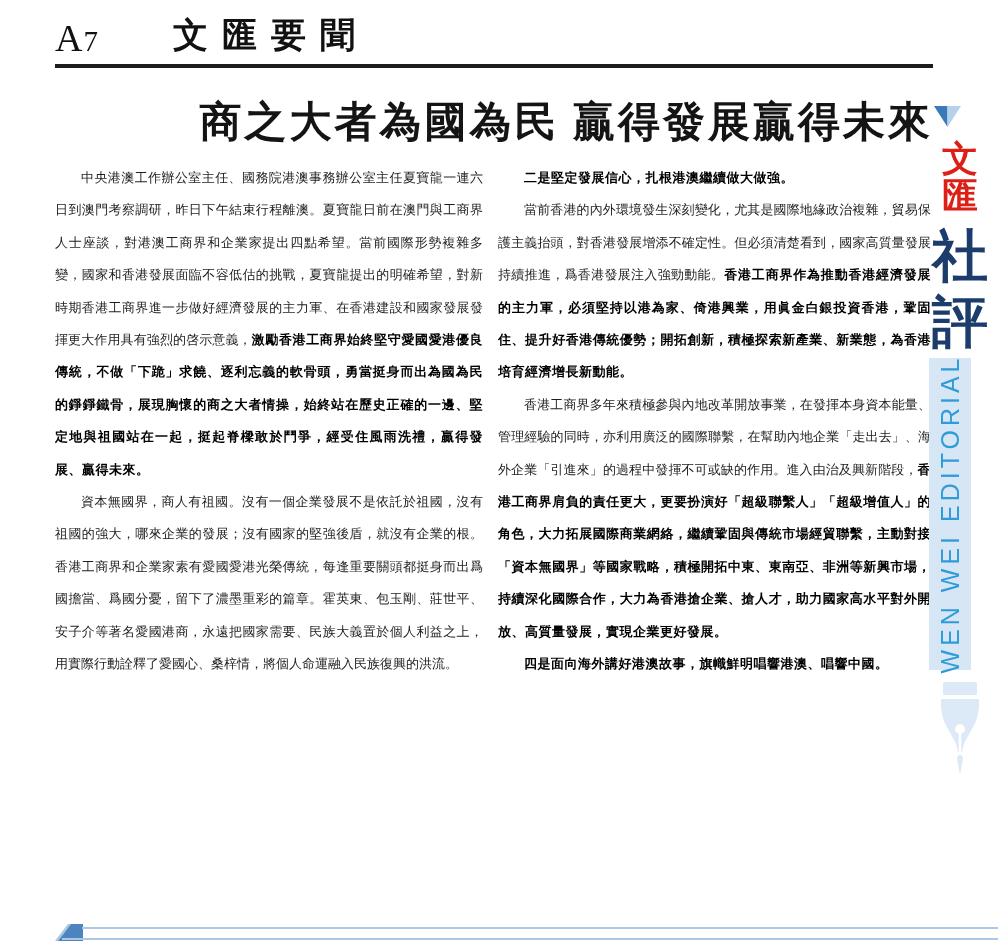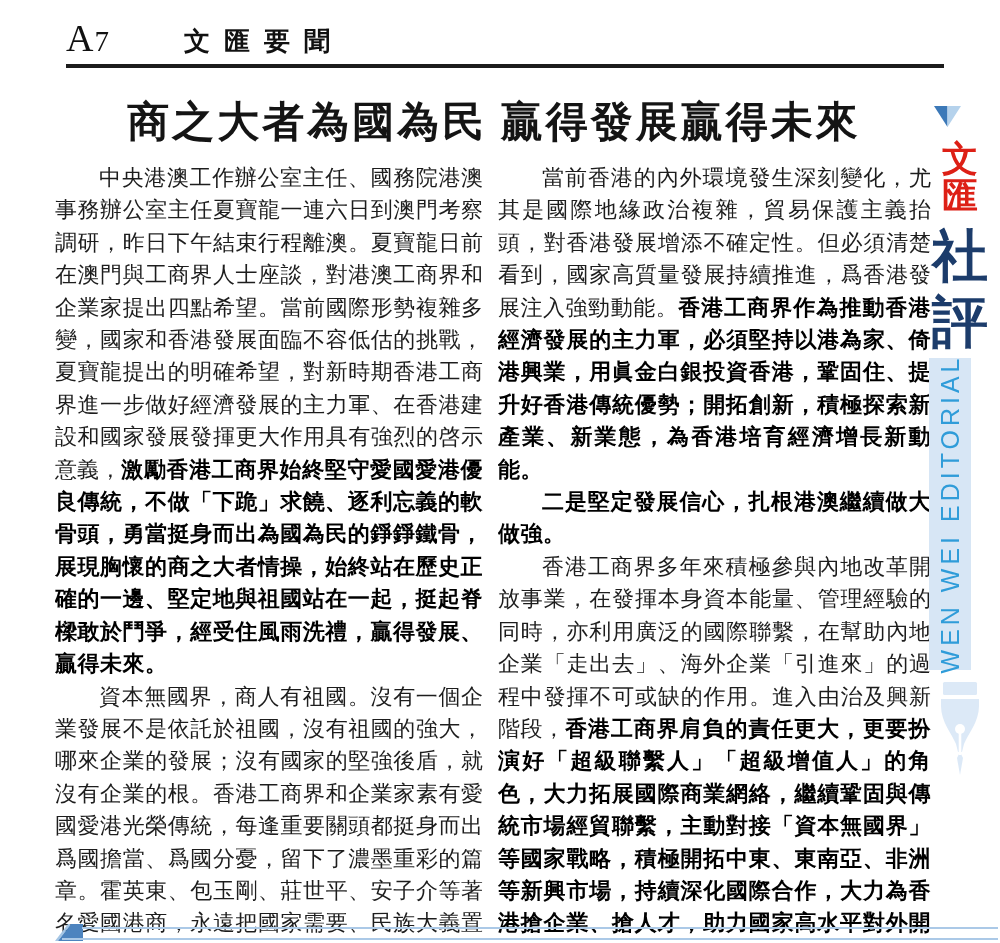--- a/index.html
+++ b/index.html
@@ -4,46 +4,45 @@
 <style>
   html,body{margin:0;padding:0;}
   body{
     width:1000px;height:943px;position:relative;background:#ffffff;
     font-family:"Liberation Serif",serif;overflow:hidden;
   }
   
   .header{
     position:absolute;left:55px;top:24px;width:878px;height:40px;
     border-bottom:4px solid #1c1c1c;
-    margin-left:11px;
   }
   .edition{
     position:absolute;left:0;bottom:4px;
     font-family:"Liberation Serif",serif;font-size:38px;color:#111;letter-spacing:1px;
   }
   .edition .num{font-size:29px;}
   .section{
     position:absolute;left:118px;bottom:5px;
-    font-size:26px;font-weight:bold;color:#111;letter-spacing:14px;white-space:nowrap;
+    font-size:35px;font-weight:bold;color:#111;letter-spacing:14px;white-space:nowrap;
   }
   
   .headline{
     position:absolute;left:55px;top:94px;width:878px;height:56px;
-    text-align:center;font-size:42px;font-weight:bold;color:#141414;
+    text-align:right;font-size:42px;font-weight:bold;color:#141414;
     letter-spacing:3px;white-space:nowrap;
   }
   
   .col{
     position:absolute;top:162px;height:778px;overflow:hidden;
   }
   .col-left{left:55px;width:428px;}
   .col-right{left:498px;width:433px;}
   .col p{
     margin:0;text-indent:2em;
-    font-size:22px;line-height:32.4px;color:#1d1d1d;
+    font-size:13px;line-height:32.4px;color:#1d1d1d;
     text-align:justify;text-justify:inter-character;
     font-family:"DejaVu Serif",serif;
   }
   .col p span.b{
     font-weight:bold;color:#000;
     font-family:"DejaVu Sans","Liberation Sans",sans-serif;
     letter-spacing:.5px;
   }
   
   .sidebar{position:absolute;left:928px;top:0;width:72px;height:943px;}
@@ -88,22 +87,22 @@
     <div class="section">文匯要聞</div>
   </div>
 
   <div class="headline">商之大者為國為民  贏得發展贏得未來</div>
 
   <div class="col col-left">
       <p><span class="r">中央港澳工作辦公室主任、國務院港澳事務辦公室主任夏寶龍一連六日到澳門考察調研，昨日下午結束行程離澳。夏寶龍日前在澳門與工商界人士座談，對港澳工商界和企業家提出四點希望。當前國際形勢複雜多變，國家和香港發展面臨不容低估的挑戰，夏寶龍提出的明確希望，對新時期香港工商界進一步做好經濟發展的主力軍、在香港建設和國家發展發揮更大作用具有強烈的啓示意義，</span><span class="b">激勵香港工商界始終堅守愛國愛港優良傳統，不做「下跪」求饒、逐利忘義的軟骨頭，勇當挺身而出為國為民的錚錚鐵骨，展現胸懷的商之大者情操，始終站在歷史正確的一邊、堅定地與祖國站在一起，挺起脊樑敢於鬥爭，經受住風雨洗禮，贏得發展、贏得未來。</span></p>
       <p><span class="r">資本無國界，商人有祖國。沒有一個企業發展不是依託於祖國，沒有祖國的強大，哪來企業的發展；沒有國家的堅強後盾，就沒有企業的根。香港工商界和企業家素有愛國愛港光榮傳統，每逢重要關頭都挺身而出爲國擔當、爲國分憂，留下了濃墨重彩的篇章。霍英東、包玉剛、莊世平、安子介等著名愛國港商，永遠把國家需要、民族大義置於個人利益之上，用實際行動詮釋了愛國心、桑梓情，將個人命運融入民族復興的洪流。</span></p>
     </div>
   <div class="col col-right">
+      <p><span class="b">二是堅定發展信心，扎根港澳繼續做大做強。</span></p>
       <p><span class="r">當前香港的內外環境發生深刻變化，尤其是國際地緣政治複雜，貿易保護主義抬頭，對香港發展增添不確定性。但必須清楚看到，國家高質量發展持續推進，爲香港發展注入強勁動能。</span><span class="b">香港工商界作為推動香港經濟發展的主力軍，必須堅持以港為家、倚港興業，用眞金白銀投資香港，鞏固住、提升好香港傳統優勢；開拓創新，積極探索新產業、新業態，為香港培育經濟增長新動能。</span></p>
-      <p><span class="b">二是堅定發展信心，扎根港澳繼續做大做強。</span></p>
       <p><span class="r">香港工商界多年來積極參與內地改革開放事業，在發揮本身資本能量、管理經驗的同時，亦利用廣泛的國際聯繫，在幫助內地企業「走出去」、海外企業「引進來」的過程中發揮不可或缺的作用。進入由治及興新階段，</span><span class="b">香港工商界肩負的責任更大，更要扮演好「超級聯繫人」「超級增值人」的角色，大力拓展國際商業網絡，繼續鞏固與傳統市場經貿聯繫，主動對接「資本無國界」等國家戰略，積極開拓中東、東南亞、非洲等新興市場，持續深化國際合作，大力為香港搶企業、搶人才，助力國家高水平對外開放、高質量發展，實現企業更好發展。</span></p>
       <p><span class="b">四是面向海外講好港澳故事，旗幟鮮明唱響港澳、唱響中國。</span></p>
     </div>
 
   <div class="sidebar">
     <svg class="tri-down" width="27" height="21" viewBox="0 0 27 21">
       <polygon points="0,0 13.5,0 13.5,21" fill="#3c79b8"></polygon>
       <polygon points="13.5,0 27,0 13.5,21" fill="#b5d2ec"></polygon>
     </svg>
     <div class="masthead">

